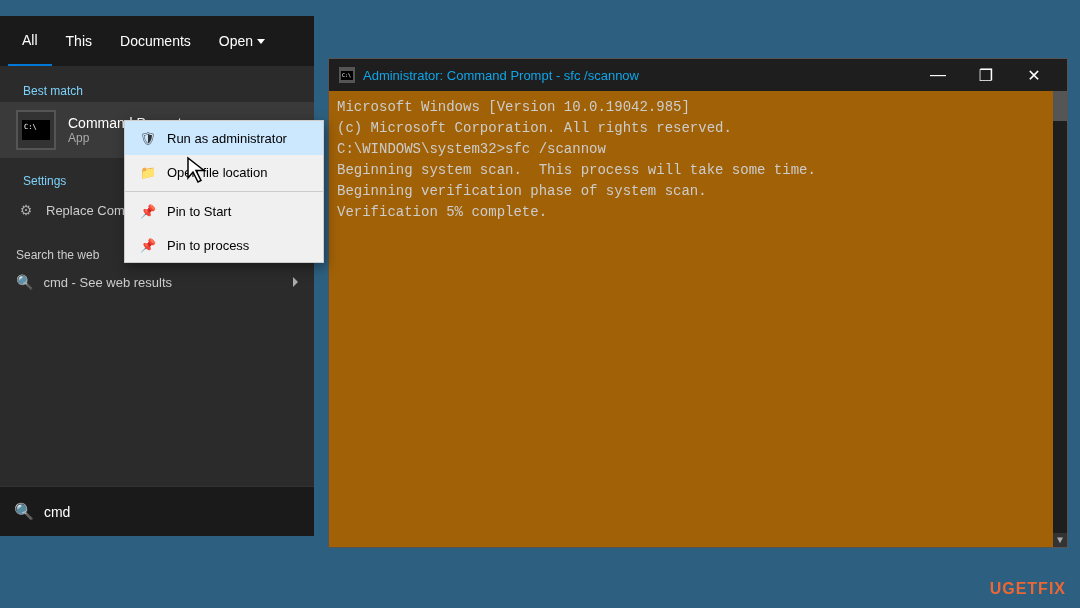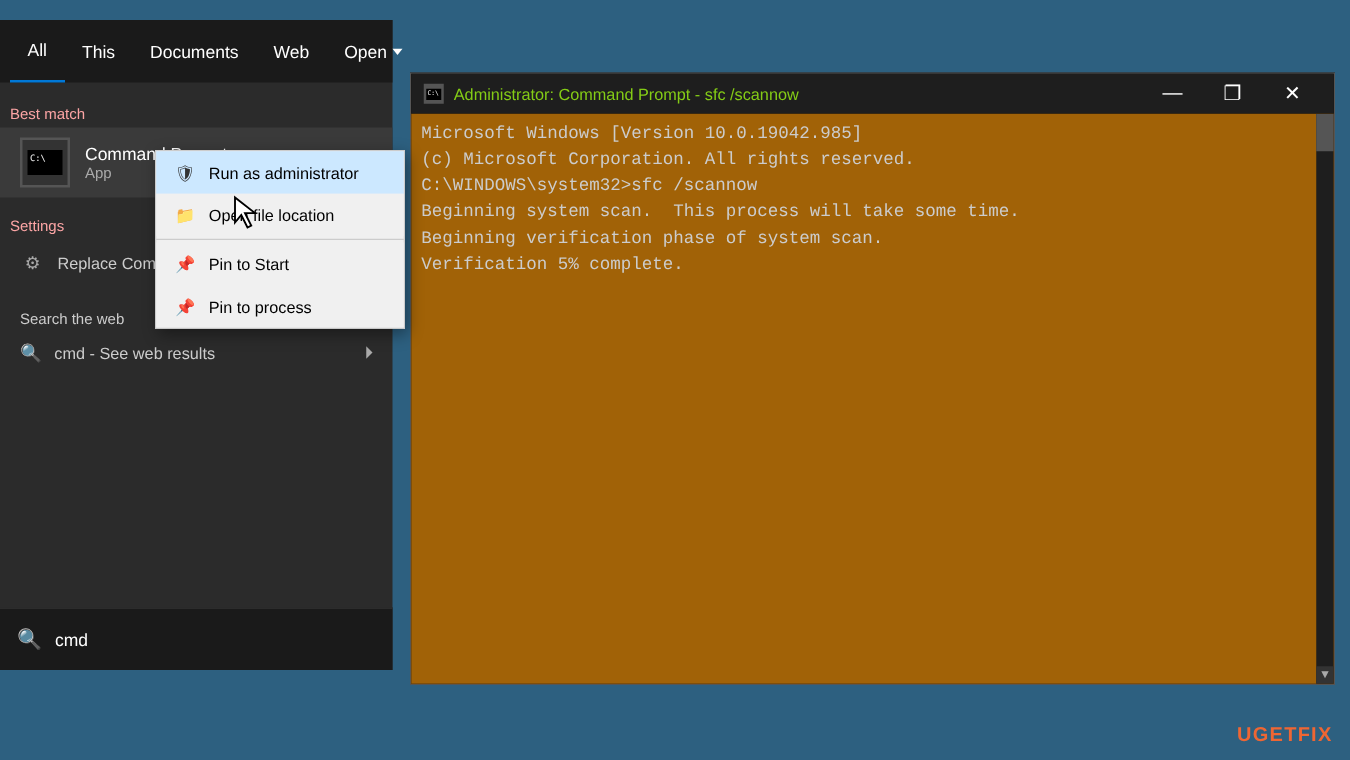--- a/index.html
+++ b/index.html
@@ -61,23 +61,23 @@
     }
 
     
     .start-content {
       flex: 1;
       padding: 12px 0;
       overflow: hidden;
     }
 
     .section-label {
-      color: #fca5a5;
+      color: #7dd3fc;
       font-size: 12px;
-      padding: 6px 16px 4px 8px;
+      padding: 6px 16px 4px 23px;
       text-transform: none;
     }
 
     
     .best-match-item {
       display: flex;
       align-items: center;
       padding: 8px 16px;
       background: #3a3a3a;
       cursor: pointer;
@@ -306,21 +306,21 @@
       background: #000;
       font-size: 5px;
       color: #fff;
       font-family: monospace;
       display: flex;
       align-items: center;
       padding-left: 1px;
     }
     .cmd-title {
       flex: 1;
-      color: #84cc16;
+      color: #0ea5e9;
       font-size: 13px;
       font-family: 'Segoe UI', sans-serif;
     }
     .cmd-controls {
       display: flex;
       gap: 2px;
     }
     .cmd-ctrl-btn {
       width: 46px;
       height: 32px;
@@ -403,23 +403,20 @@
 
   <div class="start-nav">
     <div class="nav-item active">
       <span>All</span>
     </div>
     <div class="nav-item">
       <span>This</span>
     </div>
     <div class="nav-item">
       <span>Documents</span>
-    </div>
-    <div class="nav-item">
-      <span>Web</span>
     </div>
     <div class="nav-item nav-more">
       <span>Open</span>
       <span class="chevron-down"></span>
     </div>
   </div>
 
   <div class="start-content">
 
     <div class="section-label">Best match</div>

